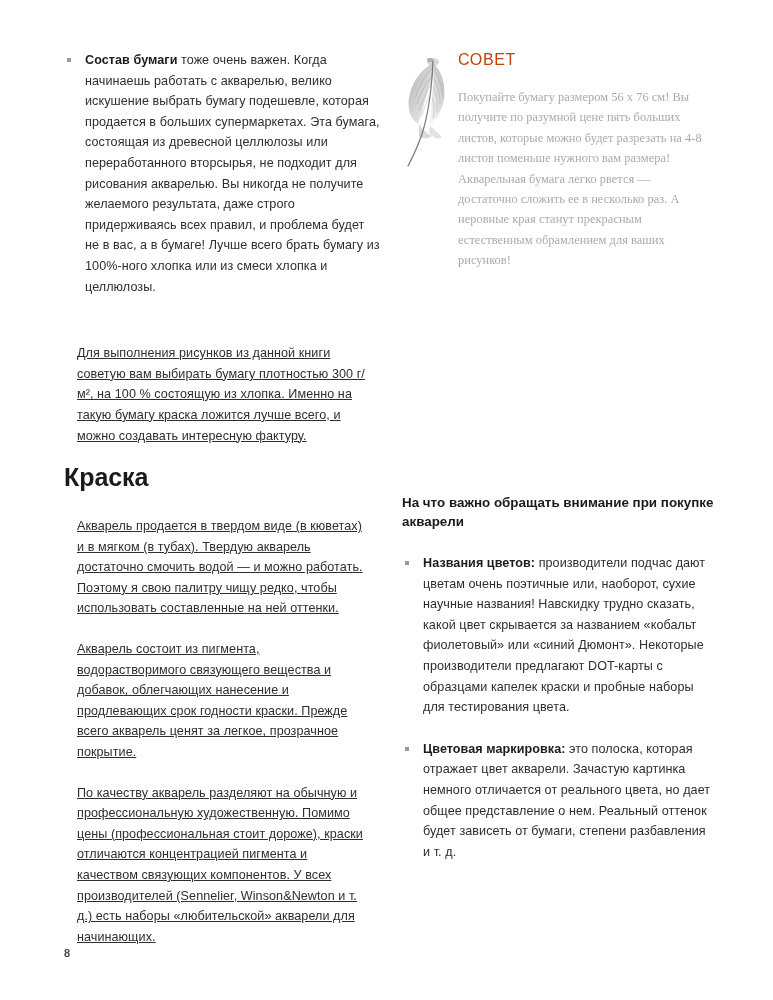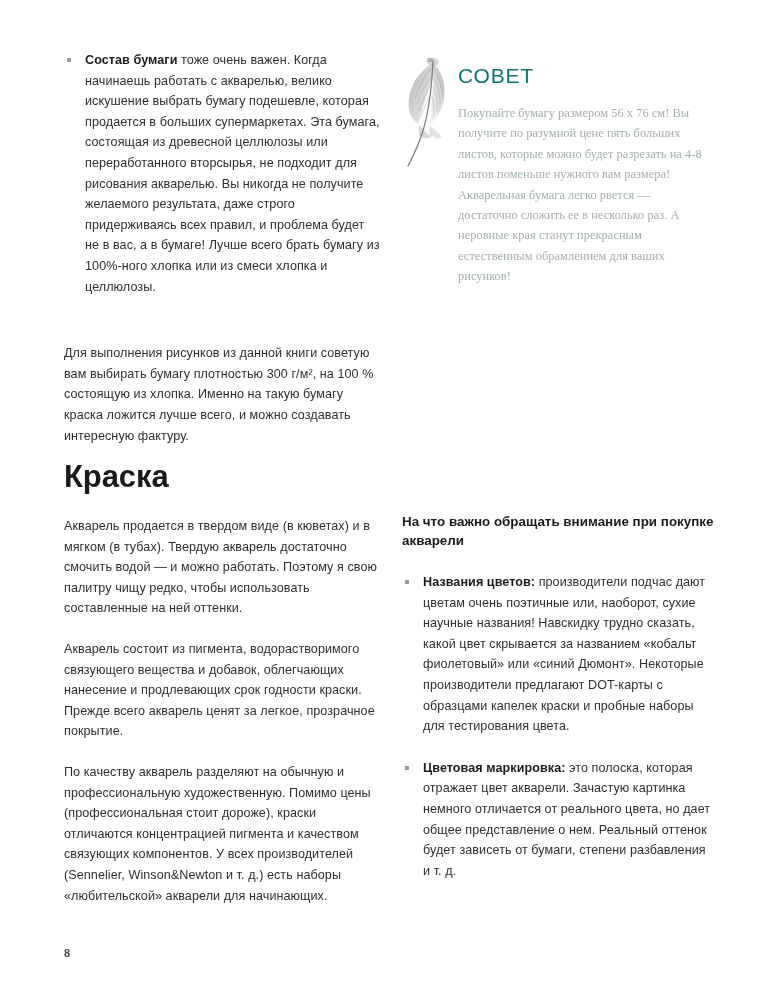--- a/index.html
+++ b/index.html
@@ -66,21 +66,22 @@
   .bullet-marker {
     position: absolute;
     left: 3px;
     top: 8px;
     width: 4px;
     height: 4px;
     background: #9a9a9a;
   }
 
   .para {
-    margin: 0;
+    margin: 13px;
+    text-decoration: underline;
   }
   .para + .para {
     margin-top: 20px;
   }
 
   .para-spaced-top {
     margin-top: 46px;
   }
 
   
@@ -94,26 +95,26 @@
     width: 52px;
     height: 120px;
     position: relative;
     margin-top: 4px;
   }
   .tip-body {
     flex: 1 1 auto;
     padding-left: 4px;
   }
   .tip-title {
-    font-size: 21px;
+    font-size: 16px;
     line-height: 20px;
     letter-spacing: 0.04em;
     font-weight: 400;
-    color: #0f766e;
-    margin: 16px 0 17px 0;
+    color: #c2410c;
+    margin: 0 0 17px 0;
   }
   .tip-text {
     font-size: 12.4px;
     line-height: 20.4px;
     color: #a2aeaa;
     margin: 0;
     letter-spacing: 0.003em;
     font-family: Liberation Serif, serif;
   }
 
@@ -126,26 +127,26 @@
   }
   .col-left-bot {
     position: absolute;
     left: 64px;
     top: 0;
     width: 320px;
   }
   .col-right-bot {
     position: absolute;
     left: 402px;
-    top: 50px;
+    top: 31px;
     width: 312px;
   }
 
   .section-title {
-    font-size: 31px;
+    font-size: 25px;
     line-height: 30px;
     font-weight: 700;
     color: #1a1a1a;
     margin: 0 0 24px 0;
     letter-spacing: -0.003em;
   }
 
   .sub-title {
     font-size: 13.4px;
     line-height: 19px;

